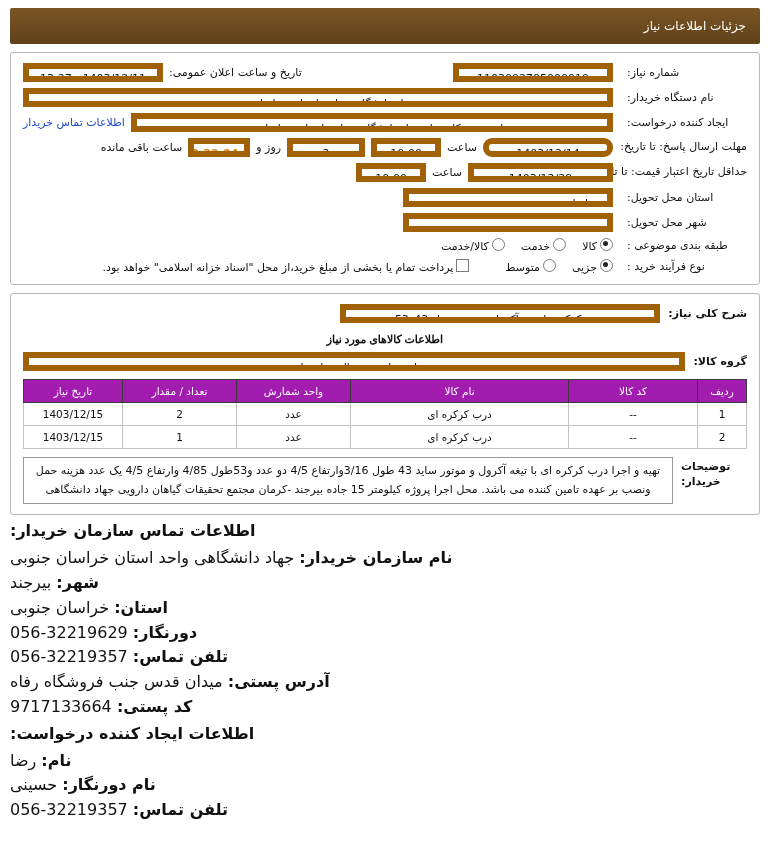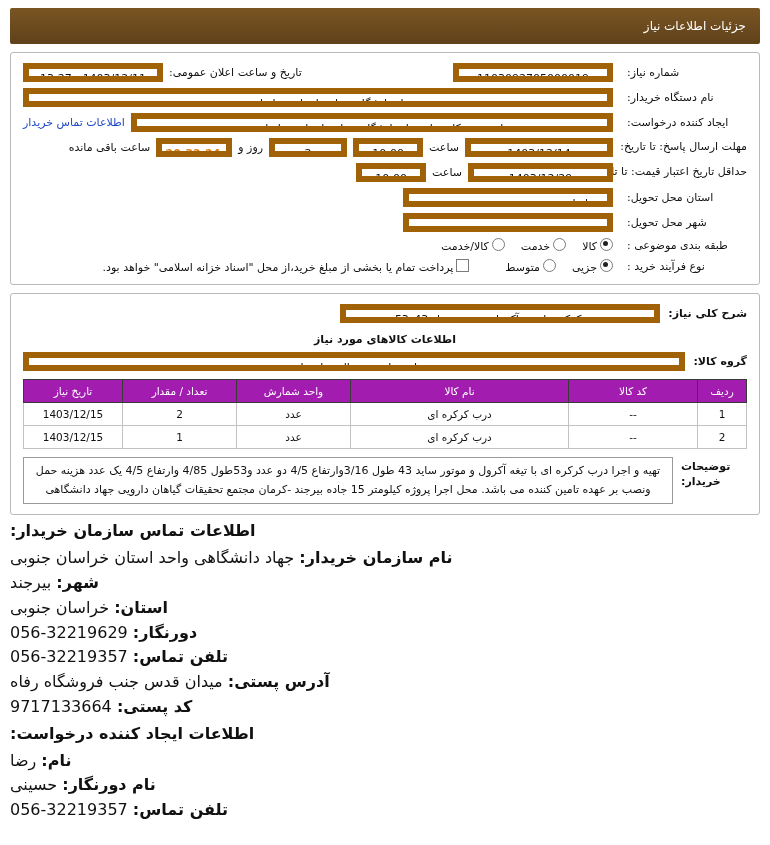--- a/index.html
+++ b/index.html
@@ -119,20 +119,21 @@
     vertical-align: -1px;
     margin-left: 3px;
   }
   .opt { font-size: 11px; white-space: nowrap; margin-left: 10px; }
   
   .section-title {
     font-size: 11px;
     font-weight: bold;
     text-align: center;
     margin: 10px 0 6px 0;
+    font-family: Liberation Serif, serif;
   }
   .grp-row {
     display: flex;
     align-items: center;
     gap: 8px;
     margin-bottom: 8px;
   }
   .bold-lbl { font-weight: bold; font-size: 11px; white-space: nowrap; }
   
   table.items {
@@ -237,26 +238,26 @@
     </div>
 
     <div class="row">
       <div class="lbl lbl-w">ایجاد کننده درخواست:</div>
       <div class="box grow">رضا حسینی کارپرداز جهاد دانشگاهی واحد استان خراسان جنوبی</div>
       <a class="link" href="#">اطلاعات تماس خریدار</a>
     </div>
 
     <div class="row">
       <div class="lbl lbl-w" style="line-height:1.3;">مهلت ارسال پاسخ: تا تاریخ:</div>
-      <div class="box" style="width:148px;">1403/12/14</div>
+      <div class="box" style="width:130px;border-radius:9px;">1403/12/14</div>
       <div class="lbl">ساعت</div>
       <div class="box" style="width:70px;">10:00</div>
       <div class="box" style="width:78px;">2</div>
       <div class="lbl">روز و</div>
-      <div class="box orange" style="width:76px;text-align:center;">20:32:24</div>
+      <div class="box orange" style="width:62px;text-align:center;">20:32:24</div>
       <div class="lbl">ساعت باقی مانده</div>
     </div>
 
     <div class="row">
       <div class="lbl lbl-w" style="line-height:1.3;">حداقل تاریخ اعتبار قیمت: تا تاریخ:</div>
       <div class="box" style="width:145px;">1403/12/29</div>
       <div class="lbl">ساعت</div>
       <div class="box" style="width:70px;">10:00</div>
       <div style="flex:1"></div>
     </div>

